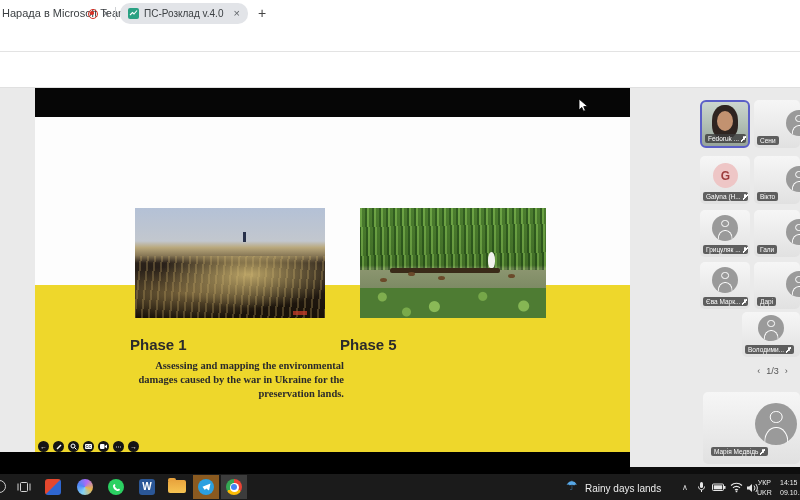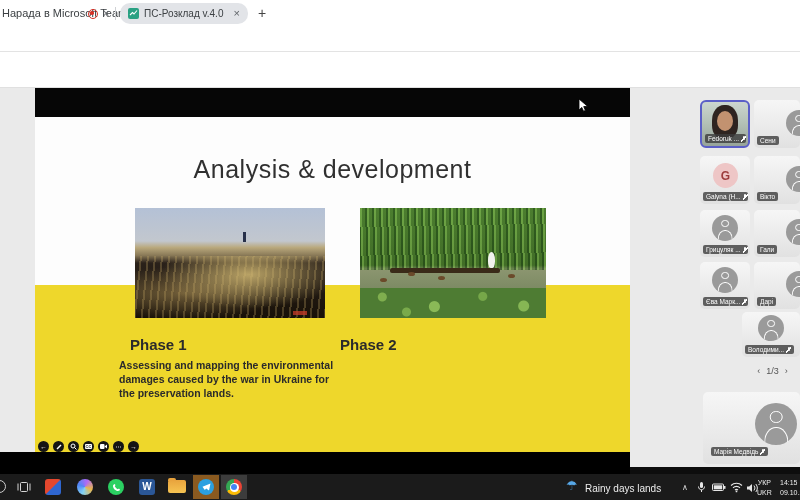--- a/index.html
+++ b/index.html
@@ -34,21 +34,21 @@
   .chev{width:5px;height:5px;border-right:1.2px solid #555;border-bottom:1.2px solid #555;transform:rotate(45deg);margin:6px 2px 0 1px;}
   .leavebtn{left:757px;top:57px;width:62px;height:25px;background:#d84c43;border-radius:4px;display:flex;align-items:center;gap:5px;padding-left:9px;box-sizing:border-box;cursor:pointer;}
   .leavebtn span{color:#fff;font-size:10px;}
   
   .stagebg{left:0;top:88px;width:800px;height:386px;background:#eaeaea;}
   .sharetop{left:35px;top:88px;width:595px;height:29px;background:#060606;}
   .slidewhite{left:35px;top:117px;width:595px;height:168px;background:#fdfdfd;}
   .slideyellow{left:35px;top:285px;width:595px;height:167px;background:#eed72b;}
   .slidetitle{left:35px;top:155px;width:595px;text-align:center;font-size:25px;font-weight:500;color:#303030;letter-spacing:.5px;}
   .phead{font-size:15px;font-weight:700;color:#2b2b2b;text-align:left;}
-  .pbody{font-size:10.5px;font-weight:600;color:#2b2b2b;text-align:left;line-height:1.32;}
+  .pbody{font-size:10.5px;font-weight:600;color:#2b2b2b;text-align:right;line-height:1.32;font-family:Liberation Serif, serif;}
   
   .photo1{left:135px;top:208px;width:190px;height:110px;background:linear-gradient(180deg,#b4c1d6 0%,#c2c7ce 30%,#b9a87c 36%,#8a7a58 43%,#2a211a 50%,#181108 100%);overflow:hidden;}
   .p1grass{left:0;top:48px;width:190px;height:62px;background:
      radial-gradient(ellipse at 60% 30%,rgba(210,185,115,.85),transparent 55%),
      radial-gradient(ellipse at 25% 60%,rgba(190,160,95,.5),transparent 50%),
      repeating-linear-gradient(96deg,transparent 0 5px,rgba(205,175,105,.28) 5px 7px);}
   .p1person{left:108px;top:24px;width:3px;height:10px;background:#27304a;}
   .p1mark{left:158px;top:103px;width:14px;height:4px;background:rgba(200,60,40,.75);}
   
   .photo2{left:360px;top:208px;width:186px;height:110px;background:linear-gradient(180deg,#5d8f3f 0%,#49712f 52%,#8c9670 55%,#7c8a63 74%,#4f7a36 78%,#568438 100%);overflow:hidden;}
@@ -266,41 +266,40 @@
   <div class="abs stagebg"></div>
 
   <div class="abs sharetop">
     <svg class="abs" style="left:543px;top:10px;" width="11" height="15" viewBox="0 0 11 15">
         <path d="M1 1l0 11 2.8-2.6 1.7 3.8 1.9-.8-1.7-3.8 3.8-.4z" fill="#fff" stroke="#000" stroke-width=".8"></path>
       </svg>
   </div>
 
   <div class="abs slidewhite"></div>
   <div class="abs slideyellow"></div>
-  <div class="abs slidetitle">Analysis &amp; development</div>
 
   <div class="abs photo1">
     <div class="abs p1grass"></div>
     <div class="abs p1person"></div>
     <div class="abs p1mark"></div>
   </div>
   <div class="abs photo2">
     <div class="abs p2reeds"></div>
     <div class="abs p2log"></div>
     <div class="abs p2egret"></div>
     <div class="abs p2duck" style="left:48px;top:64px;"></div>
     <div class="abs p2duck" style="left:78px;top:68px;"></div>
     <div class="abs p2duck" style="left:148px;top:66px;"></div>
     <div class="abs p2duck" style="left:20px;top:70px;"></div>
     <div class="abs p2lily"></div>
   </div>
 
   <div class="abs phead" style="left:130px;top:336px;width:200px;">Phase 1</div>
   <div class="abs pbody" style="left:119px;top:359px;width:225px;">Assessing and mapping the environmental damages caused by the war in Ukraine for the preservation lands.</div>
-  <div class="abs phead" style="left:340px;top:336px;width:185px;">Phase 2</div>
+  <div class="abs phead" style="left:340px;top:336px;width:185px;">Phase 5</div>
 
   <div class="abs sctl">
     <div class="sbtn">←</div>
     <div class="sbtn">
         <svg width="6" height="6">
           <path d="M1 5L5 1" stroke="#fff" stroke-width="1.4"></path>
         </svg>
       </div>
     <div class="sbtn">
         <svg width="7" height="7">

